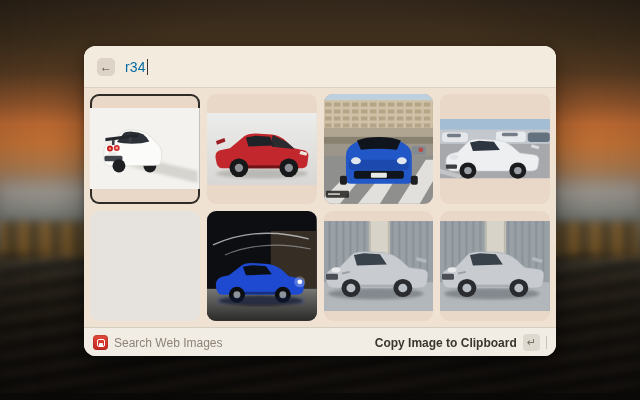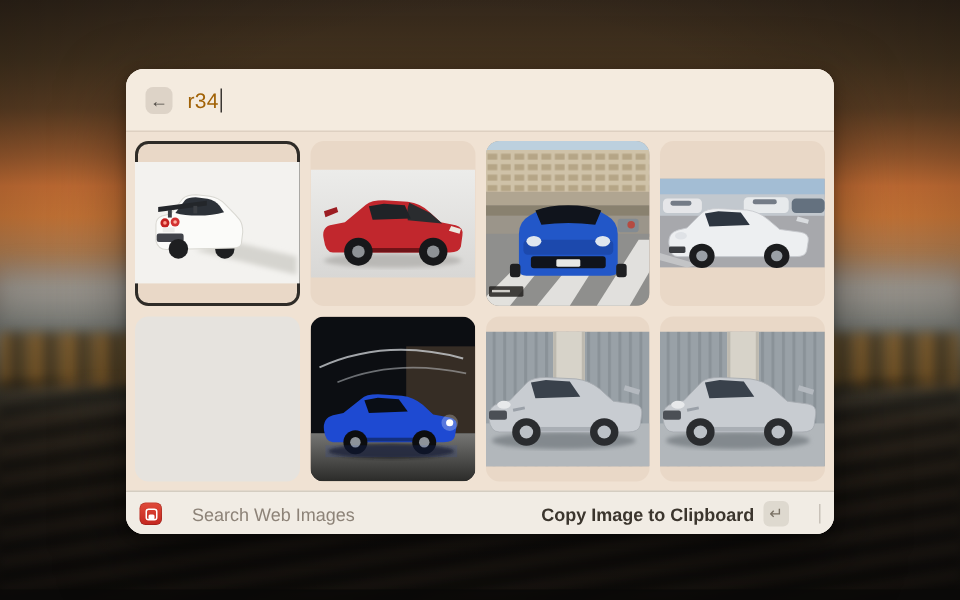--- a/index.html
+++ b/index.html
@@ -32,35 +32,35 @@
   .window { position:absolute; left:84px; top:46px; width:472px; height:310px;
     border-radius:12px; background:#f2e7da; overflow:hidden;
     box-shadow:0 18px 45px rgba(0,0,0,.5), 0 2px 8px rgba(0,0,0,.3), inset 0 0 0 1px rgba(255,255,255,.45);
     display:flex; flex-direction:column; }
 
   .header { height:42px; flex:0 0 42px; display:flex; align-items:center; gap:10px;
     padding:0 13px; background:#f4ebdf; border-bottom:1px solid rgba(120,90,60,.18); }
   .back-btn { width:18px; height:18px; border-radius:5px; background:rgba(60,45,30,.12);
     display:flex; align-items:center; justify-content:center; font-size:12px; color:#4b4640; cursor:default; }
   .search-wrap { display:flex; align-items:center; }
-  .search-text { font-size:14px; color:#a16207; letter-spacing:.2px; }
+  .search-text { font-size:14px; color:#0369a1; letter-spacing:.2px; }
   .caret { display:inline-block; width:1.5px; height:16px; background:#3a3733; margin-left:1px; }
 
   .grid { flex:1; background:#f0e2d3; padding:6px; display:grid;
     grid-template-columns:repeat(4,1fr); grid-template-rows:repeat(2,1fr); gap:7px; }
   .cell { position:relative; border-radius:9px; background:#e9d8c7; overflow:hidden;
     display:flex; align-items:center; justify-content:center; }
   .cell.selected { box-shadow:inset 0 0 0 2px #2e2b27; }
   .cell.empty { background:#e6e3de; }
   .thumb { display:block; }
   .fit-w { width:100%; }
   .full { width:100%; height:100%; }
 
   
-  .footer { height:31px; flex:0 0 31px; display:flex; align-items:center; gap:20px;
+  .footer { height:31px; flex:0 0 31px; display:flex; align-items:center; gap:6px;
     padding:0 9px; background:#f1ece4; border-top:1px solid rgba(110,95,70,.22); font-size:12px; }
   .app-icon { width:15px; height:15px; border-radius:4px; background:linear-gradient(180deg,#e04a3a,#c4271f);
     display:flex; align-items:center; justify-content:center; box-shadow:inset 0 0 0 .5px rgba(0,0,0,.2); }
   .app-icon .frame { width:8px; height:8px; border:1.3px solid #fff; border-radius:2px; position:relative; }
   .app-icon .frame:after { content:""; position:absolute; left:1px; bottom:0; width:4px; height:2.5px;
     background:#fff; border-radius:1px 1px 0 0; }
   .app-label { color:#8d8378; }
   .spacer { flex:1; }
   .primary-action { color:#3b352d; font-weight:bold; }
   .keycap { min-width:17px; height:17px; padding:0 4px; border-radius:4px; background:rgba(60,45,30,.1);

